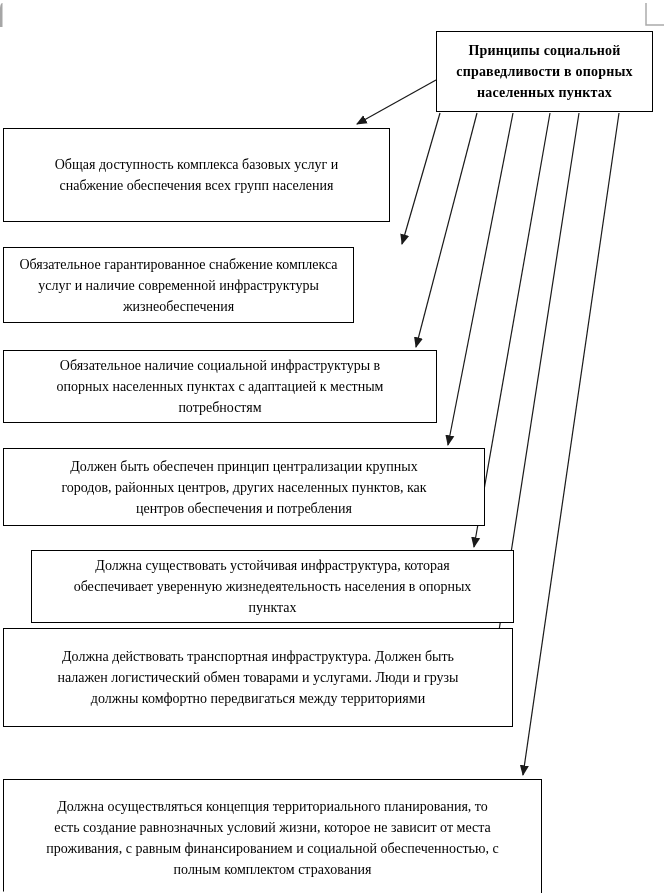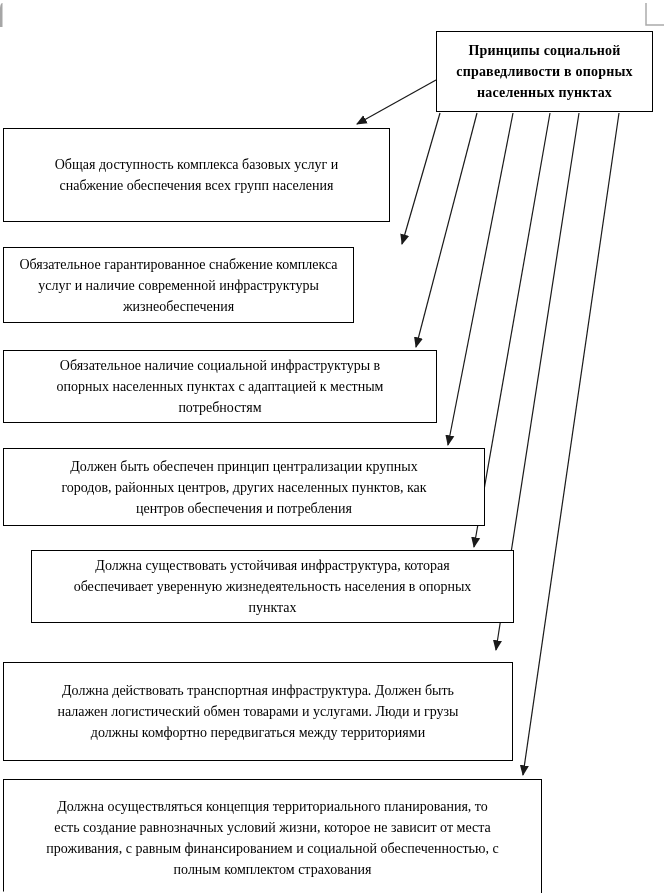--- a/index.html
+++ b/index.html
@@ -41,21 +41,21 @@
   .node.title {
     font-weight: bold;
     letter-spacing: 0.2px;
     left: 436px; top: 31px; width: 217px; height: 81px;
   }
   .node.p1 { left: 3px; top: 128px; width: 387px; height: 94px; }
   .node.p2 { left: 3px; top: 247px; width: 351px; height: 76px; }
   .node.p3 { left: 3px; top: 350px; width: 434px; height: 73px; }
   .node.p4 { left: 3px; top: 448px; width: 482px; height: 78px; }
   .node.p5 { left: 3px; top: 550px; width: 483px; height: 73px; margin-left: 28px; }
-  .node.p6 { left: 3px; top: 662px; width: 510px; height: 99px; }
+  .node.p6 { left: 3px; top: 628px; width: 510px; height: 99px; }
   .node.p7 { left: 3px; top: 779px; width: 539px; height: 117px; }
 </style>
 </head>
 <body>
 
 <div class="stage">
 
   <svg class="arrow-layer" width="664" height="893" viewBox="0 0 664 893" xmlns="http://www.w3.org/2000/svg">
     <defs>
       <marker id="ah" viewBox="0 0 10 10" refX="9" refY="5" markerWidth="9" markerHeight="9" orient="auto-start-reverse">

